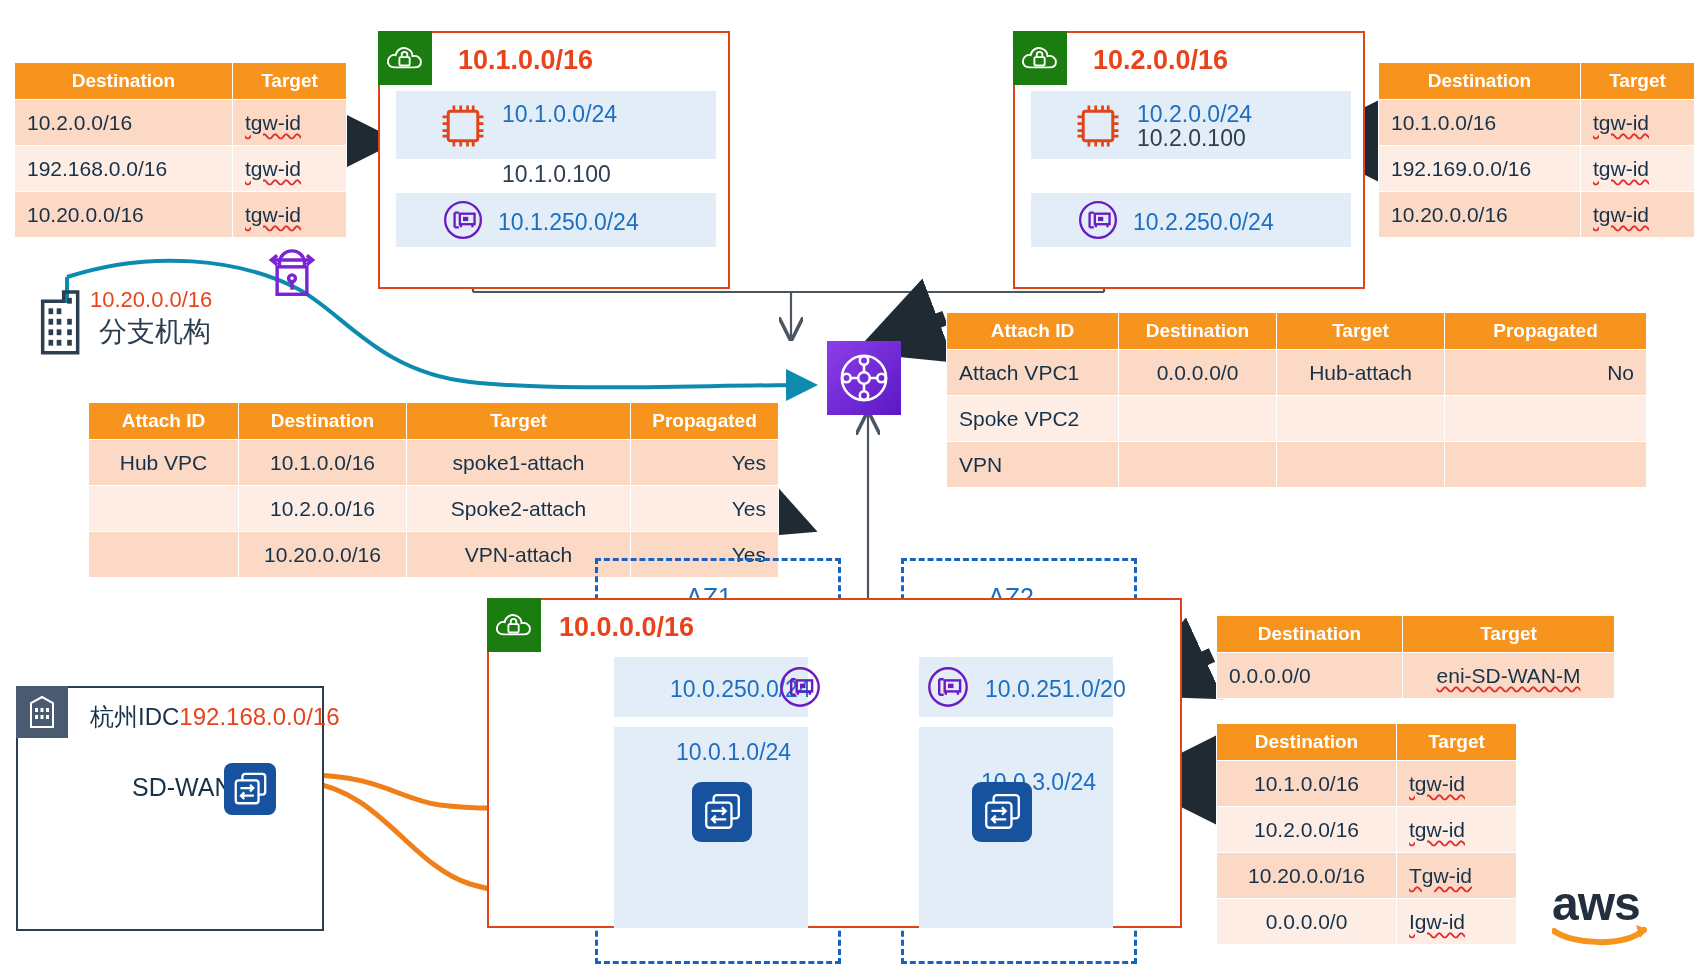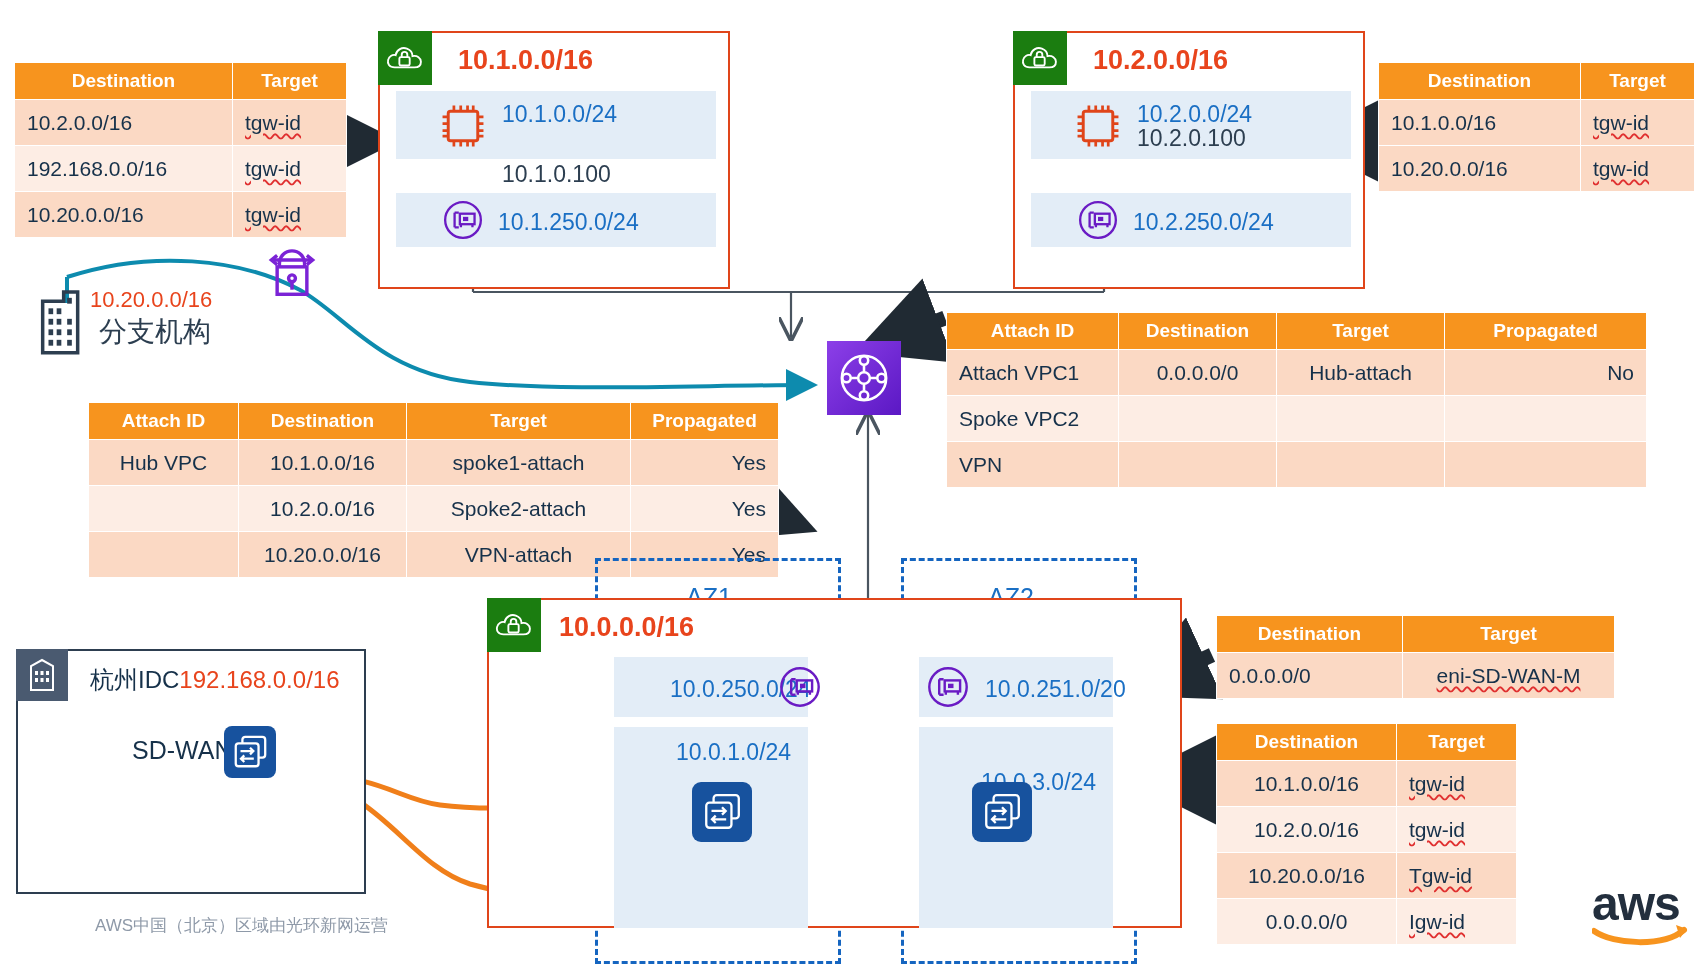--- a/index.html
+++ b/index.html
@@ -158,20 +158,24 @@
   <table class="rtable" style="left:1378px; top:62px; width:316px;">
     <thead>
         <tr>
       <th style="width:202px;">Destination</th>
       <th style="width:114px;">Target</th>
     </tr>
       </thead>
     <tbody>
       <tr class="odd">
         <td class="ta-l">10.1.0.0/16</td>
+        <td class="ta-l sq">tgw-id</td>
+        </tr>
+      <tr class="even">
+        <td class="ta-l">192.169.0.0/16</td>
         <td class="ta-l sq">tgw-id</td>
         </tr>
       <tr class="odd">
         <td class="ta-l">10.20.0.0/16</td>
         <td class="ta-l sq">tgw-id</td>
         </tr>
     </tbody>
   </table>
 
   <div class="vpcbox" style="left:378px; top:31px; width:352px; height:258px;">
@@ -441,21 +445,21 @@
         <td class="ta-c">10.20.0.0/16</td>
         <td class="ta-l sq">Tgw-id</td>
         </tr>
       <tr class="even">
         <td class="ta-c">0.0.0.0/0</td>
         <td class="ta-l sq">Igw-id</td>
         </tr>
     </tbody>
   </table>
 
-  <div class="idcbox" style="left:16px; top:649px; width:350px; height:245px;">
+  <div class="idcbox" style="left:16px; top:686px; width:308px; height:245px;">
     <div class="idcicon">
       <svg width="26" height="34" viewBox="0 0 26 34">
         <path d="M2 32 V8 L13 2 L24 8 V32 Z" fill="none" stroke="#fff" stroke-width="2"></path>
         <g fill="#fff">
           <rect x="6" y="13" width="3" height="4"></rect>
             <rect x="11.5" y="13" width="3" height="4"></rect>
             <rect x="17" y="13" width="3" height="4"></rect>
           <rect x="6" y="20" width="3" height="4"></rect>
             <rect x="11.5" y="20" width="3" height="4"></rect>
             <rect x="17" y="20" width="3" height="4"></rect>
@@ -467,23 +471,22 @@
     <div class="sdwan-icon" style="left:206px; top:75px;">
       <svg width="38" height="38" viewBox="0 0 40 40">
         <rect x="12" y="4" width="24" height="22" rx="3" fill="none" stroke="#fff" stroke-width="2.4"></rect>
         <rect x="5" y="11" width="24" height="24" rx="3" fill="#17529E" stroke="#fff" stroke-width="2.4"></rect>
         <path d="M10 19 h13 M20 15.5 l3.5 3.5 -3.5 3.5" fill="none" stroke="#fff" stroke-width="2.4"></path>
         <path d="M24 27 h-13 M14 23.5 l-3.5 3.5 3.5 3.5" fill="none" stroke="#fff" stroke-width="2.4"></path>
       </svg>
     </div>
   </div>
 
-  <div class="footer" style="left:95px; top:914px;">AWS中国（北京）区域由光环新网运营</div>
-
-  <div class="awslogo" style="left:1592px; top:884px;">
+
+  <div class="awslogo" style="left:1552px; top:884px;">
     <div style="font-size:48px; font-weight:bold; color:#232F3E; line-height:40px; letter-spacing:-1px;">aws</div>
     <svg width="100" height="24" viewBox="0 0 100 24" style="margin-top:-2px;">
       <path d="M2 9 C22 23 72 25 92 8" fill="none" stroke="#F7941E" stroke-width="6" stroke-linecap="round"></path>
       <path d="M84 3 L95 7 L88 16 Z" fill="#F7941E"></path>
     </svg>
   </div>
 
 </div>
 
 </body></html>

